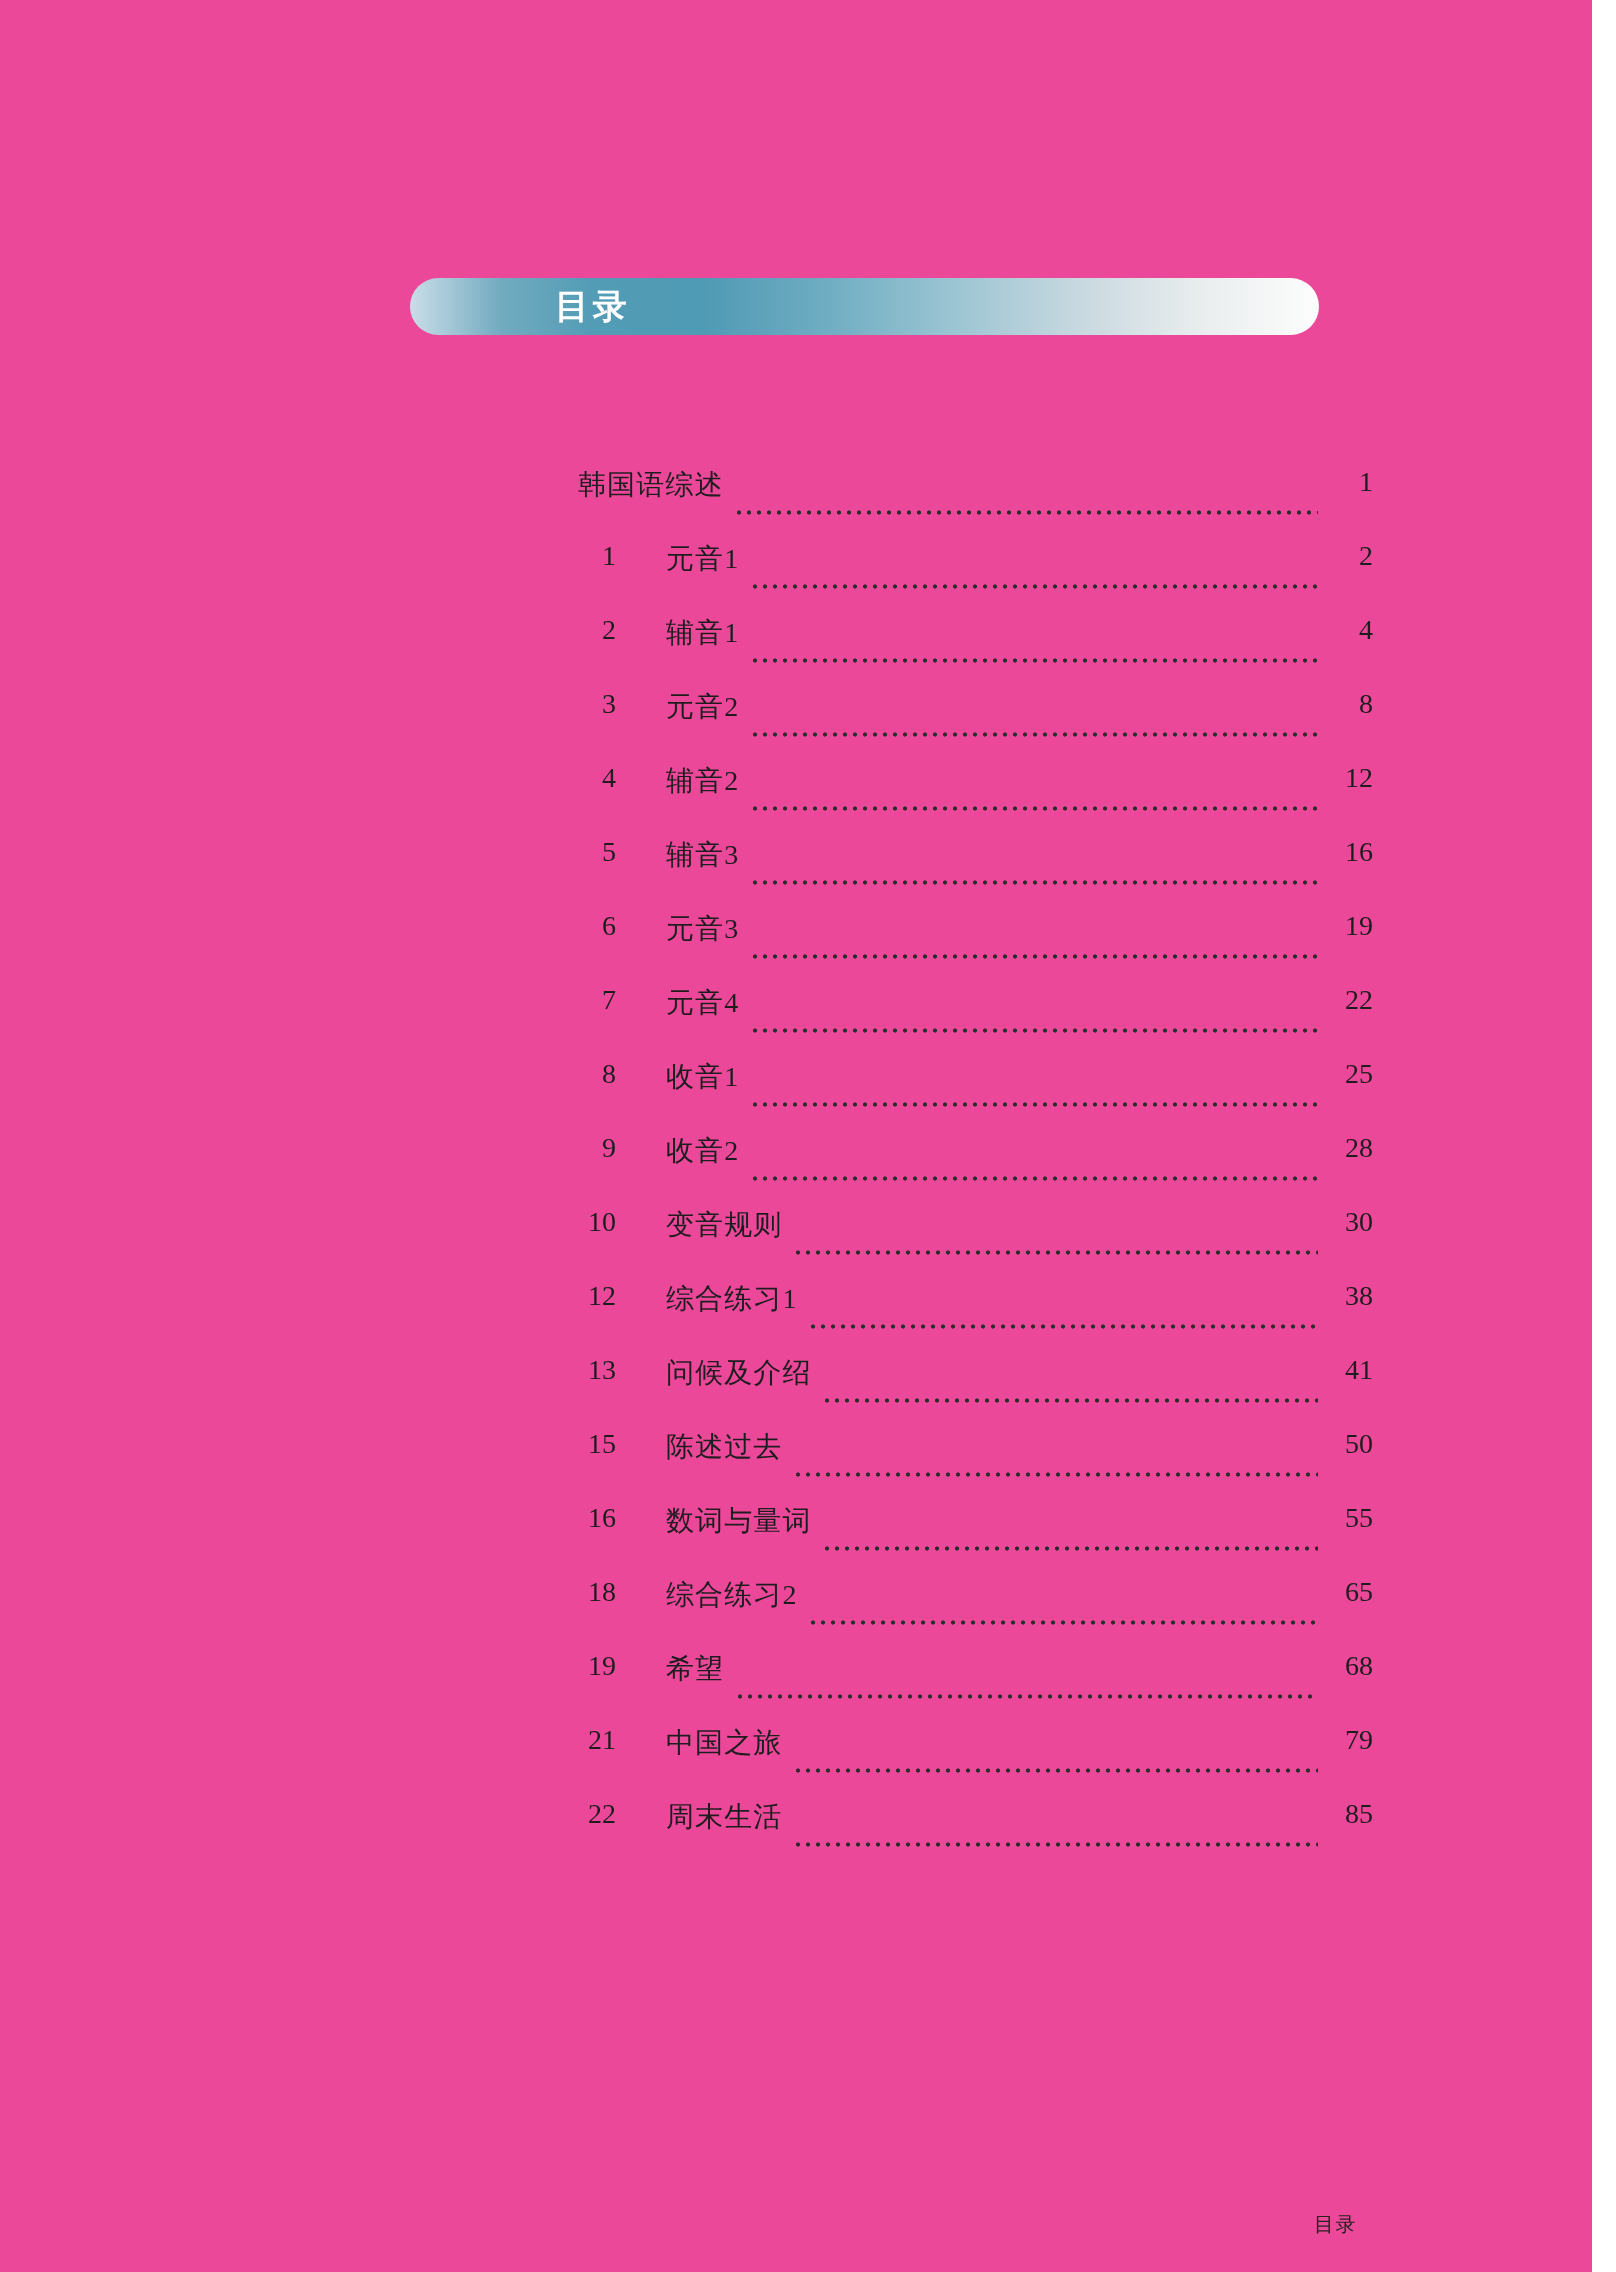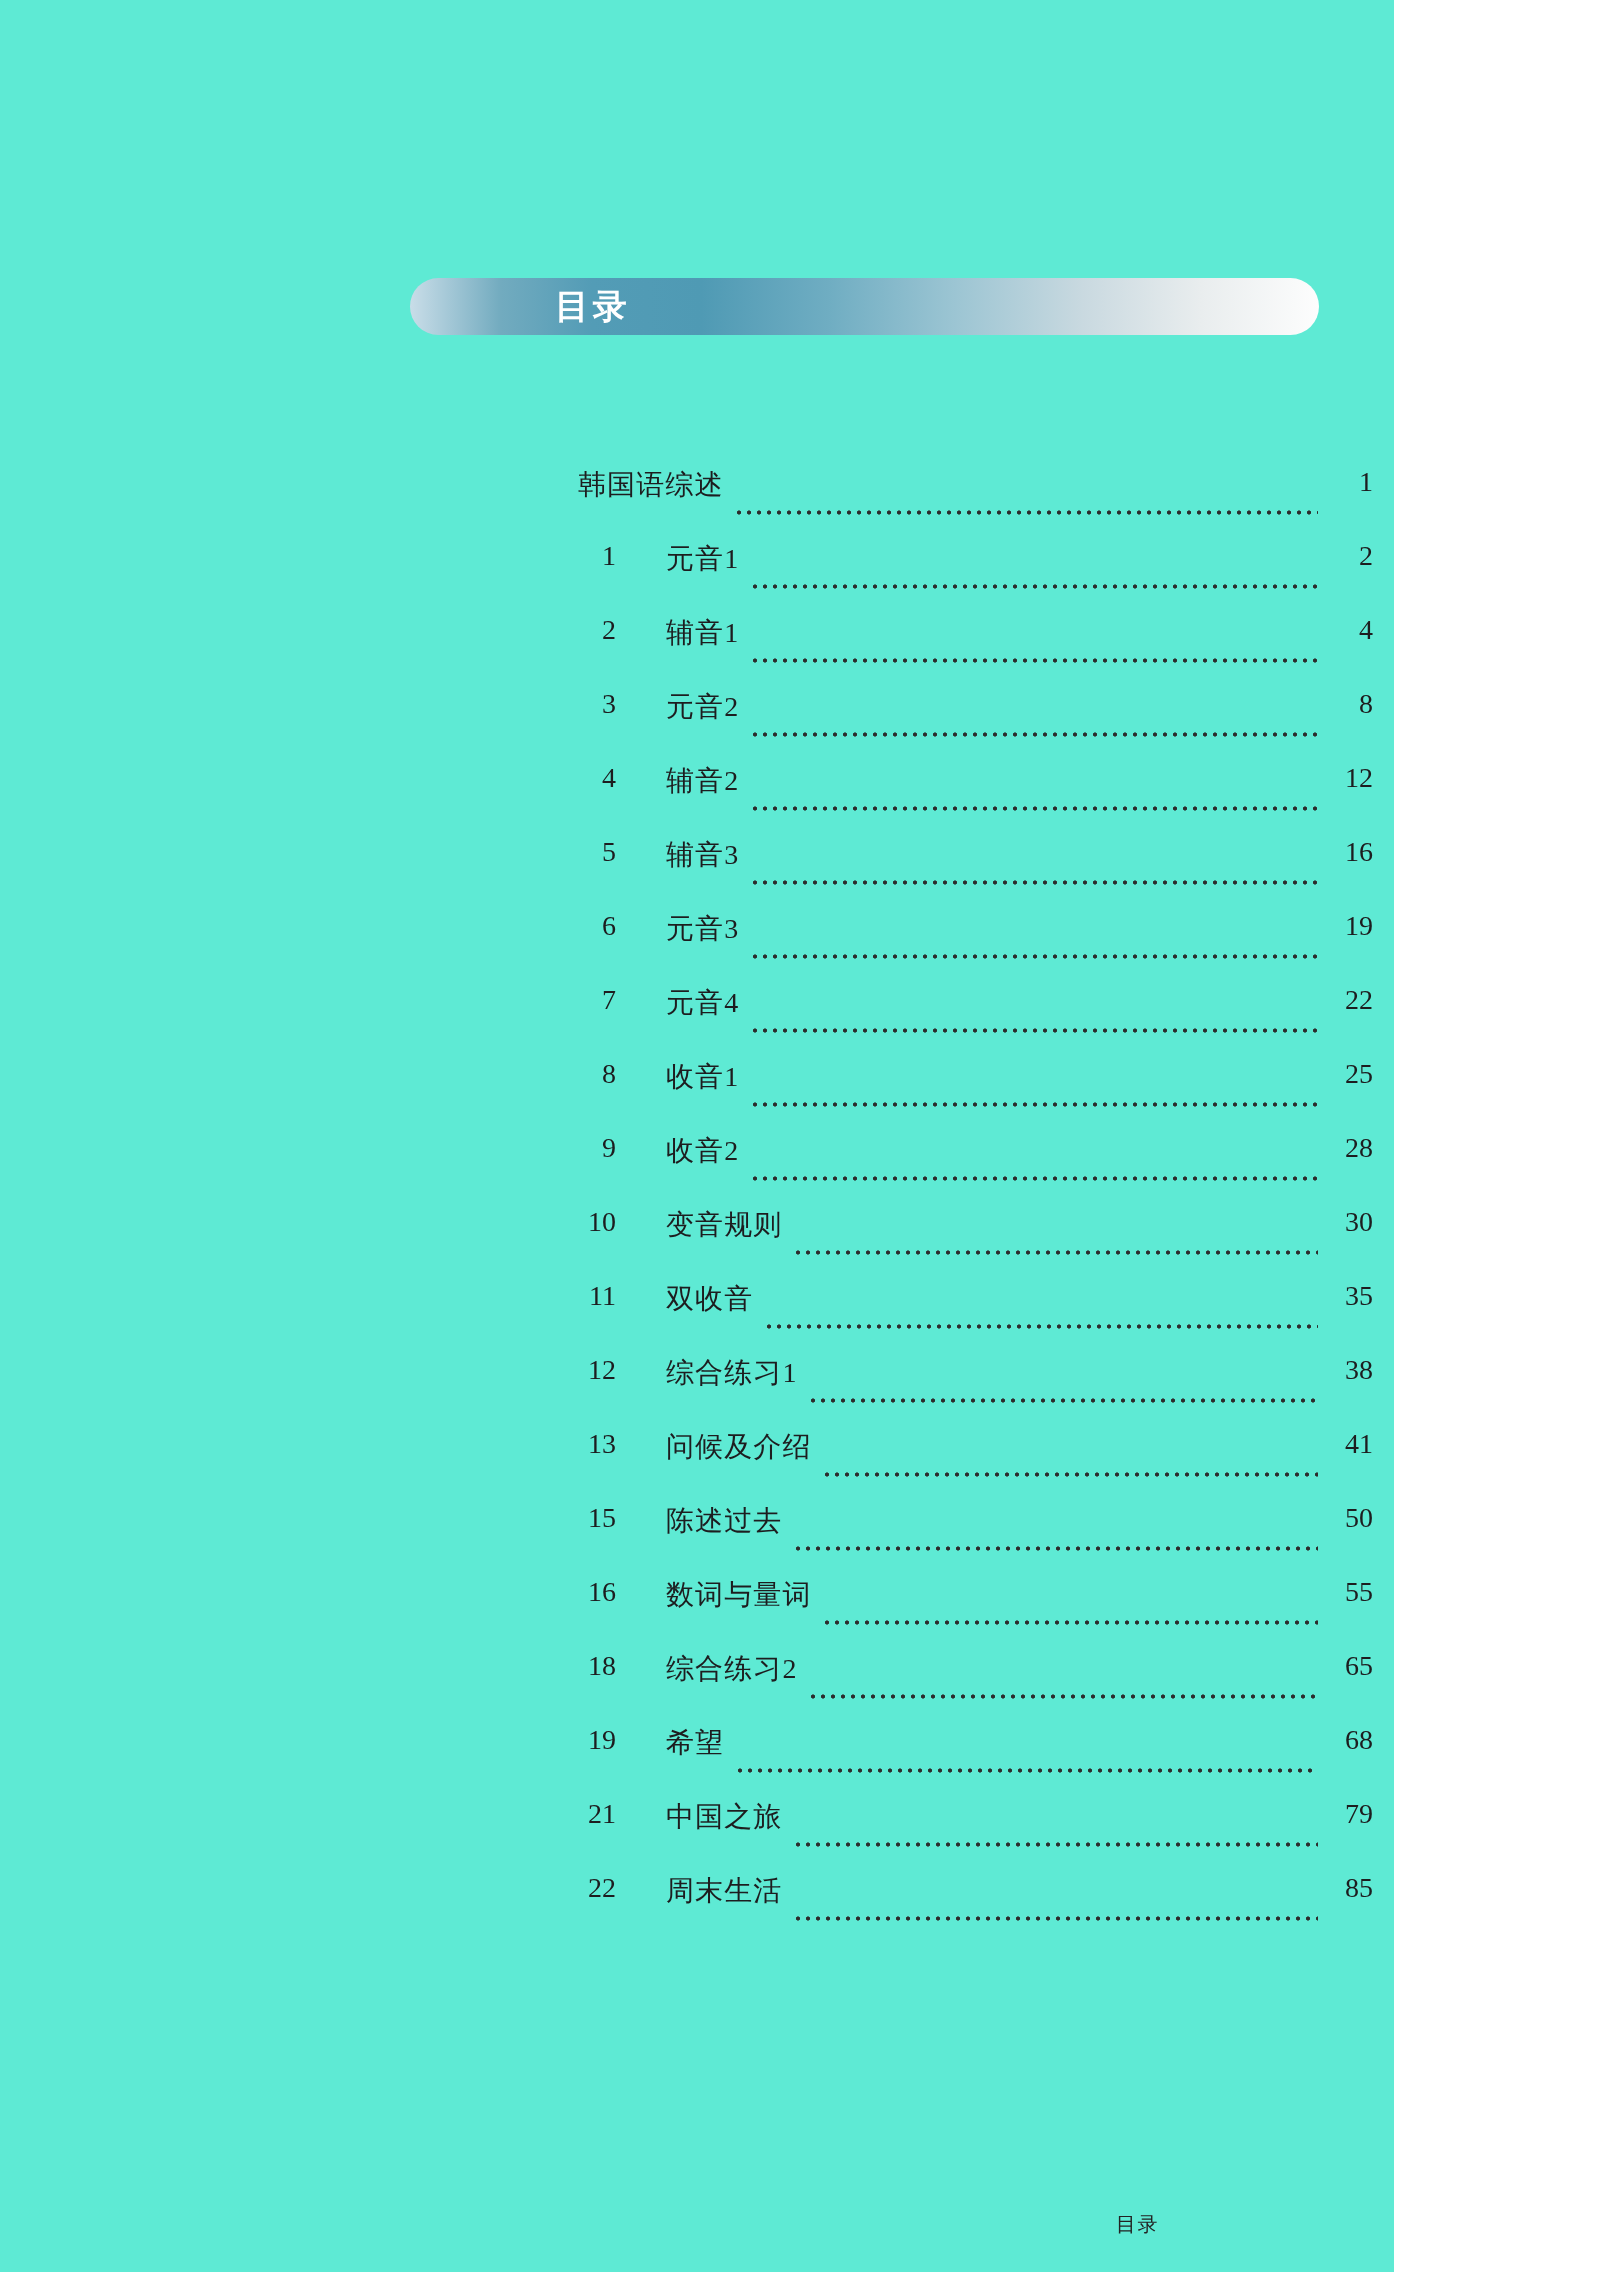--- a/index.html
+++ b/index.html
@@ -4,22 +4,22 @@
 <style>
   * { margin: 0; padding: 0; box-sizing: border-box; }
   html, body { background: #ffffff; }
   body {
     width: 1617px; height: 2273px;
     font-family: "Liberation Serif", "DejaVu Serif", serif;
     color: #1d1d1f;
   }
   .page {
     position: relative;
-    width: 1394px; height: 2273px;
-    background: #5eead4;
+    width: 1592px; height: 2273px;
+    background: #ec4899;
     overflow: hidden;
   }
   .banner {
     position: absolute;
     left: 410px; top: 278px;
     width: 909px; height: 57px;
     border-radius: 30px;
     background: linear-gradient(90deg,
       #c9dde8 0%, #72abbf 10%, #539cb6 20%, #4f9ab4 32%,
       #6fadc2 46%, #9cc5d3 60%, #c9d9e0 74%, #e9edee 87%, #fdfdfd 100%);
@@ -150,26 +150,20 @@
     <span class="leader"></span>
     <span class="pagenum">28</span>
   </div>
       <div class="toc-row">
     <span class="num">10</span>
     <span class="title">变音规则</span>
     <span class="leader"></span>
     <span class="pagenum">30</span>
   </div>
       <div class="toc-row">
-    <span class="num">11</span>
-    <span class="title">双收音</span>
-    <span class="leader"></span>
-    <span class="pagenum">35</span>
-  </div>
-      <div class="toc-row">
     <span class="num">12</span>
     <span class="title">综合练习1</span>
     <span class="leader"></span>
     <span class="pagenum">38</span>
   </div>
       <div class="toc-row">
     <span class="num">13</span>
     <span class="title">问候及介绍</span>
     <span class="leader"></span>
     <span class="pagenum">41</span>

